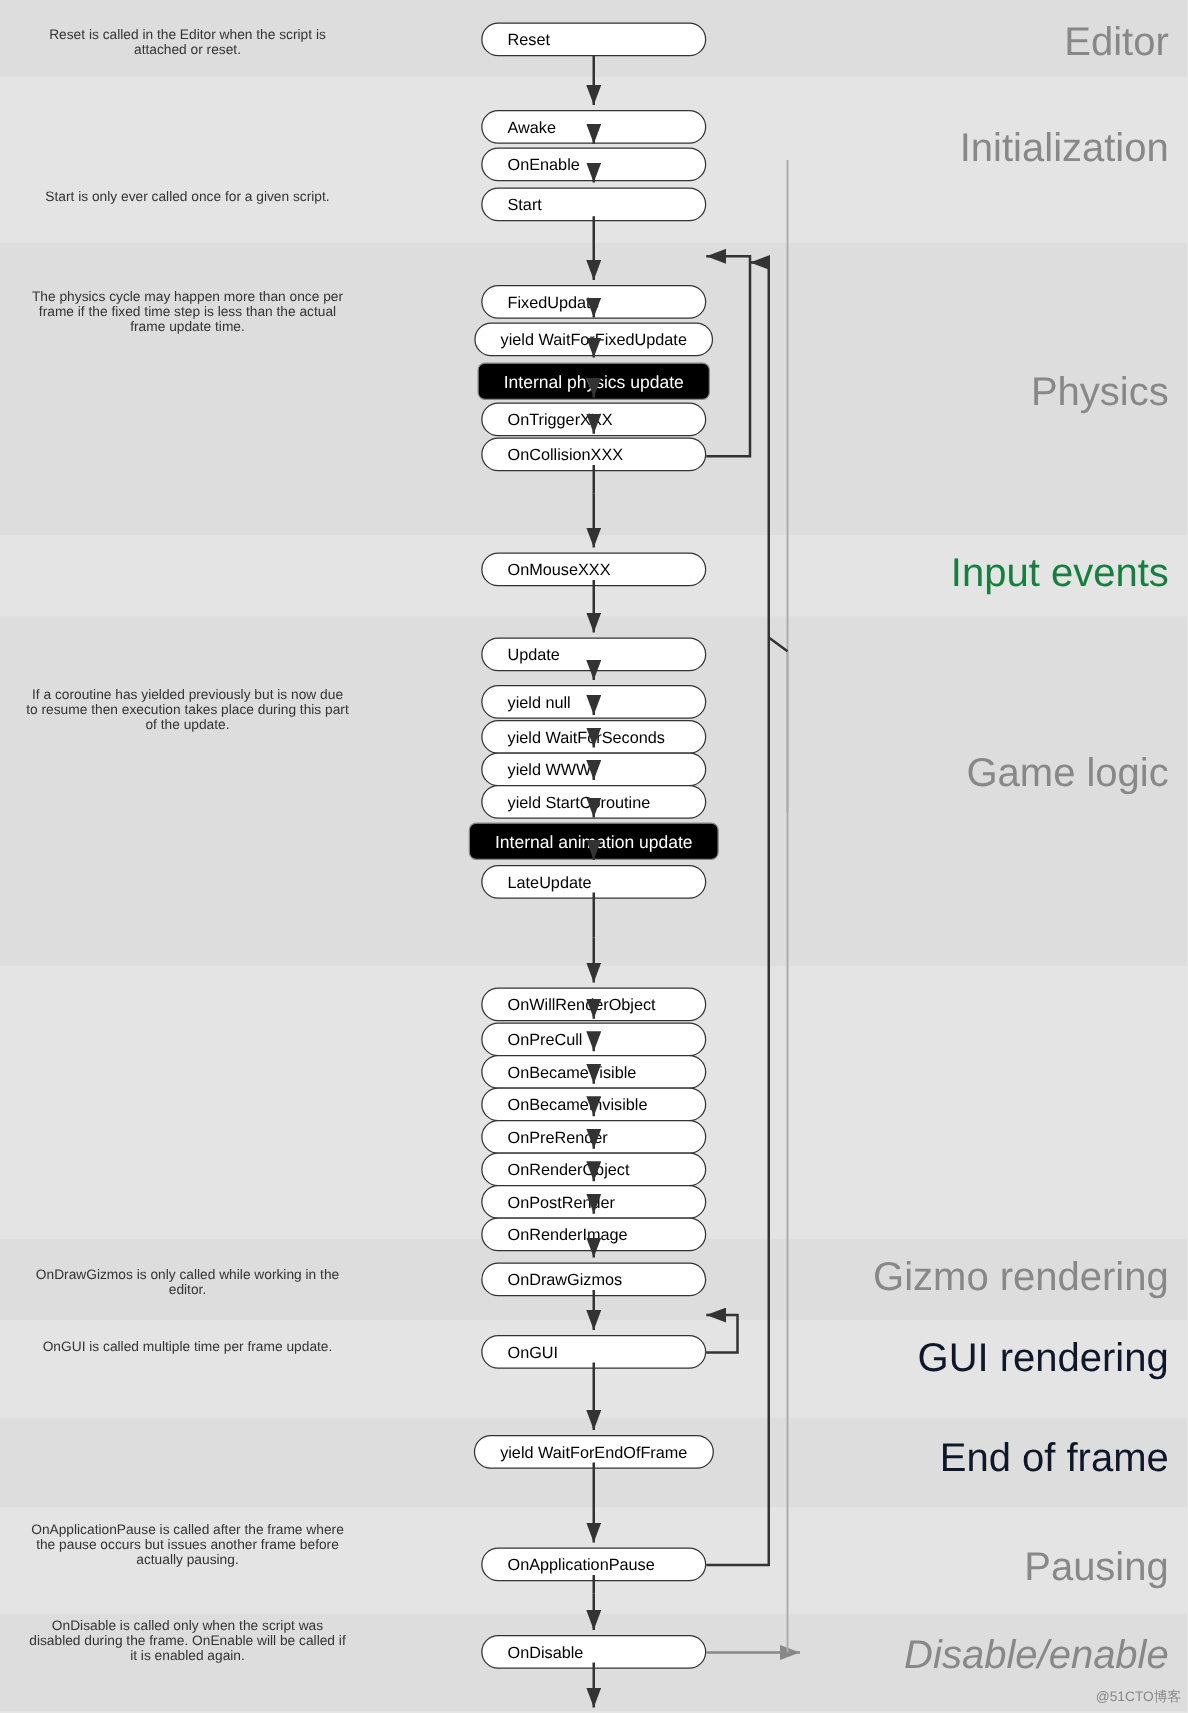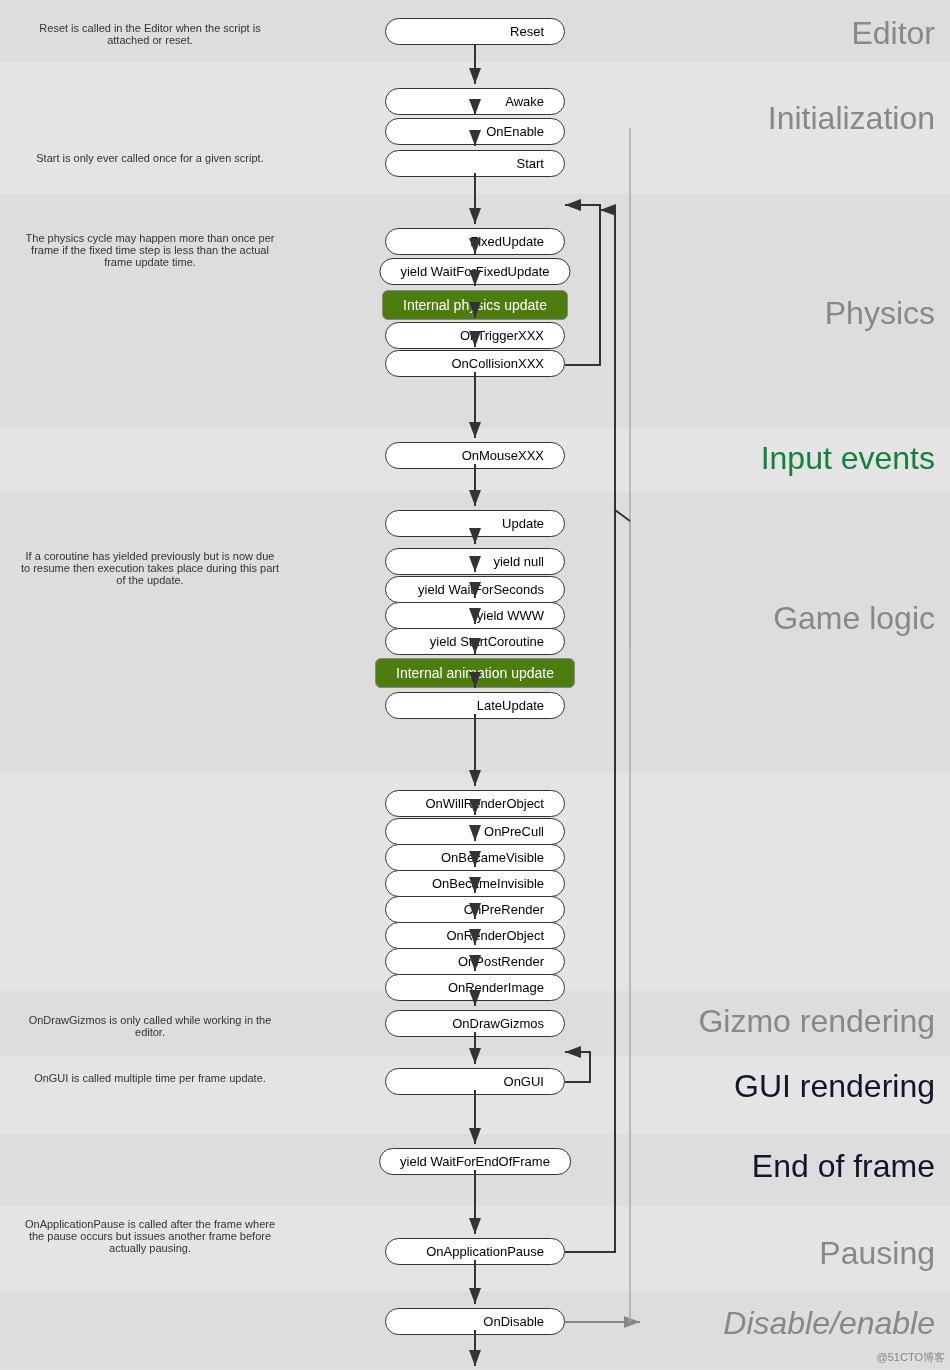--- a/index.html
+++ b/index.html
@@ -22,27 +22,27 @@
     
     .node {
       position: absolute;
       left: 50%;
       transform: translateX(-50%);
       background: white;
       border: 1.5px solid #333;
       border-radius: 20px;
       padding: 5px 20px;
       font-size: 13px;
-      text-align: right;
+      text-align: left;
       white-space: nowrap;
       min-width: 180px;
     }
 
     .node-gray {
-      background: #4d7c0f;
+      background: #000000;
       color: white;
       border-color: #888;
       border-radius: 6px;
       font-size: 14px;
       padding: 6px 20px;
     }
 
     
     .annotation {
       position: absolute;
@@ -92,20 +92,21 @@
   <div style="position:absolute;top:1235px;right:15px;font-size:32px;color:#888;font-weight:normal;text-align:center;">Pausing</div>
   <div style="position:absolute;top:1305px;right:15px;font-size:32px;color:#888;font-weight:normal;font-style:italic;">Disable/enable</div>
 
   <div class="annotation" style="top:22px;">Reset is called in the Editor when the script is attached or reset.</div>
   <div class="annotation" style="top:152px;">Start is only ever called once for a given script.</div>
   <div class="annotation" style="top:232px;">The physics cycle may happen more than once per frame if the fixed time step is less than the actual frame update time.</div>
   <div class="annotation" style="top:550px;">If a coroutine has yielded previously but is now due to resume then execution takes place during this part of the update.</div>
   <div class="annotation" style="top:1014px;">OnDrawGizmos is only called while working in the editor.</div>
   <div class="annotation" style="top:1072px;">OnGUI is called multiple time per frame update.</div>
   <div class="annotation" style="top:1218px;">OnApplicationPause is called after the frame where the pause occurs but issues another frame before actually pausing.</div>
+  <div class="annotation" style="top:1295px;">OnDisable is called only when the script was disabled during the frame. OnEnable will be called if it is enabled again.</div>
 
   <div class="node" style="top:18px;">Reset</div>
   <div class="node" style="top:88px;">Awake</div>
   <div class="node" style="top:118px;">OnEnable</div>
   <div class="node" style="top:150px;">Start</div>
   <div class="node" style="top:228px;">FixedUpdate</div>
   <div class="node" style="top:258px;">yield WaitForFixedUpdate</div>
   <div class="node node-gray" style="top:290px;">Internal physics update</div>
   <div class="node" style="top:322px;">OnTriggerXXX</div>
   <div class="node" style="top:350px;">OnCollisionXXX</div>

